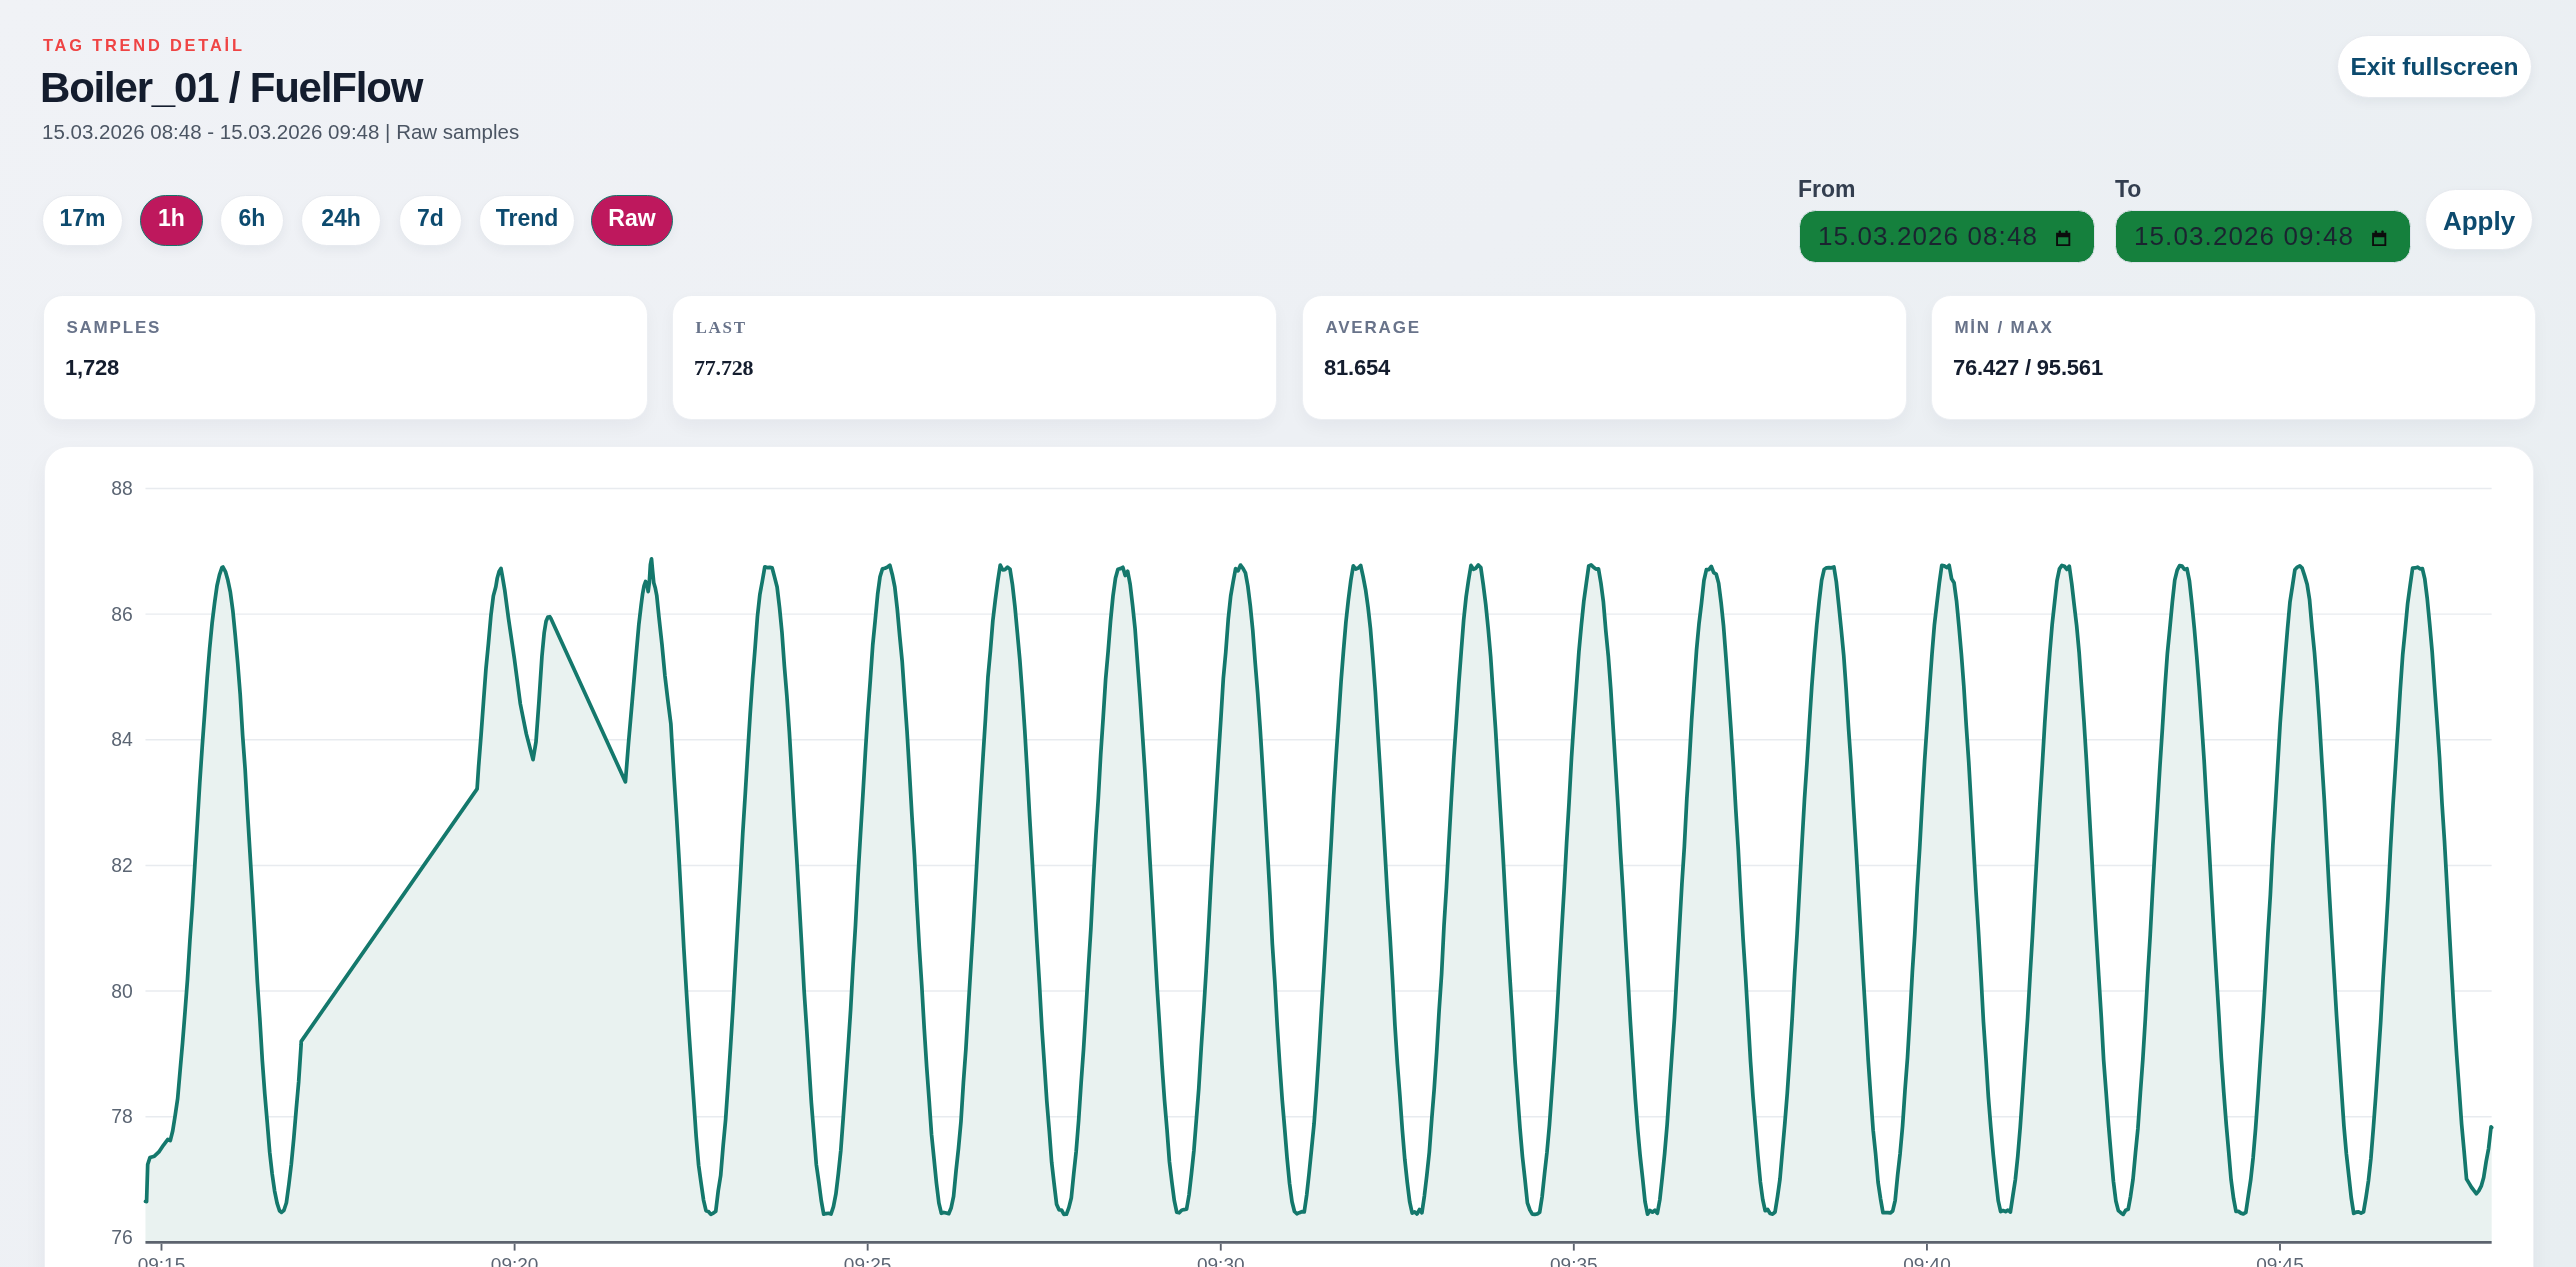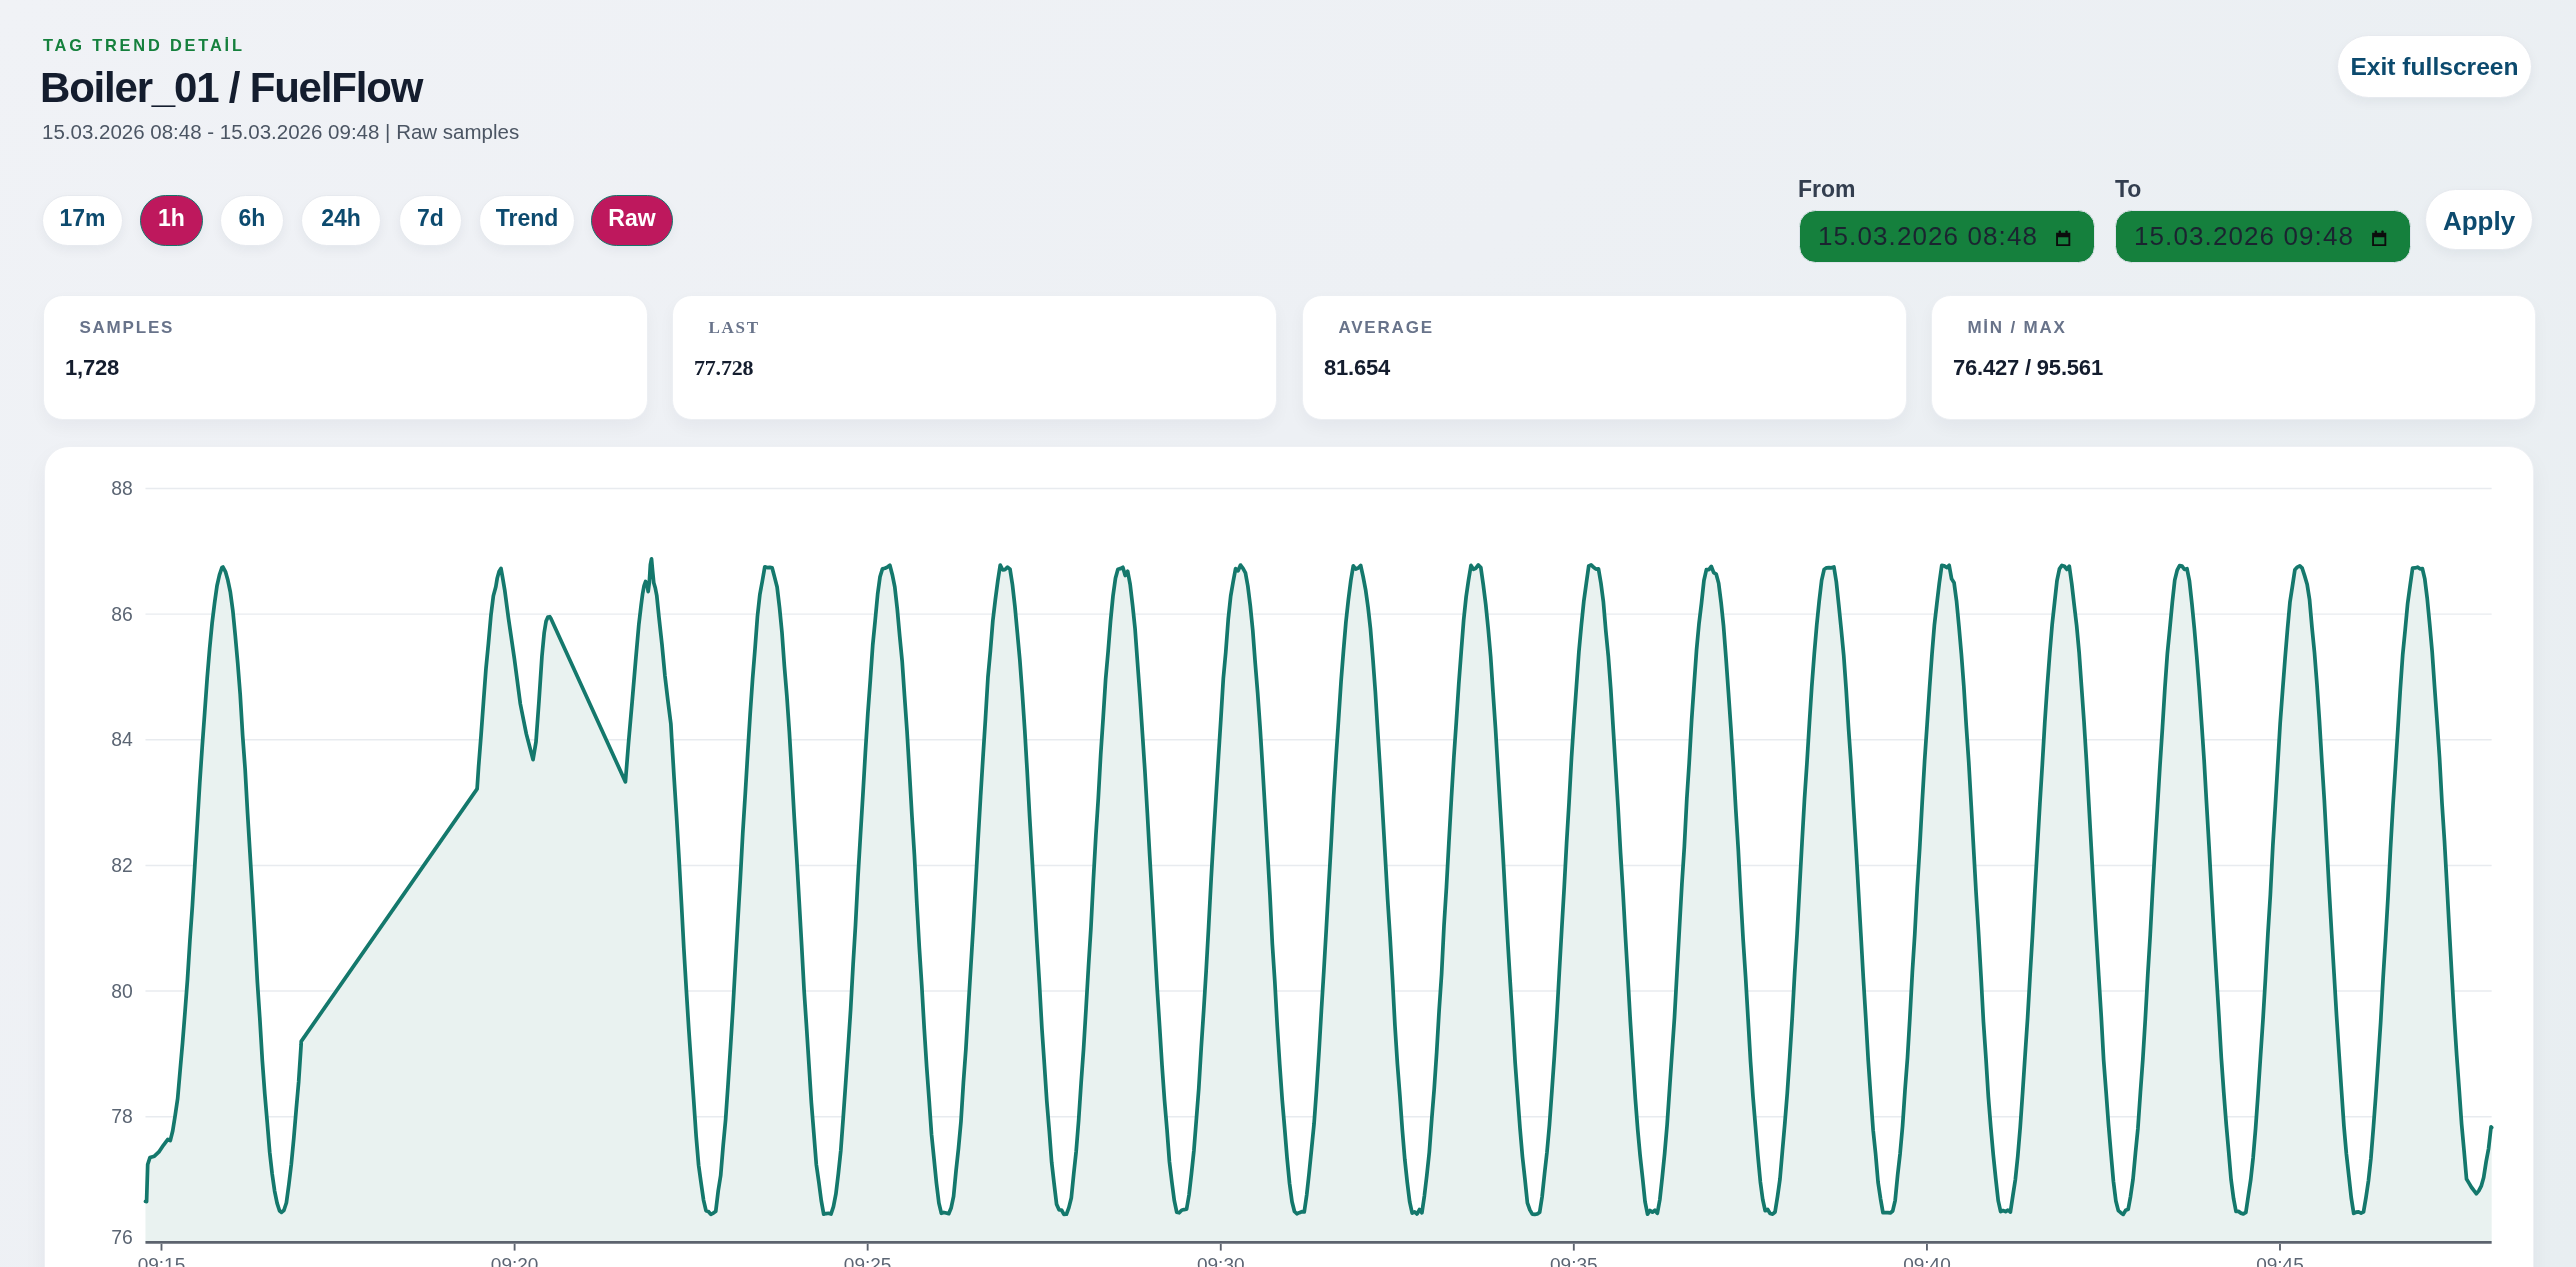--- a/index.html
+++ b/index.html
@@ -5,21 +5,21 @@
 * { margin:0; padding:0; box-sizing:border-box; }
 html,body { width:2576px; height:1267px; overflow:hidden; }
 body {
   font-family:"Liberation Sans", sans-serif;
   background:linear-gradient(135deg,#f0f2f6 0%,#edf0f4 45%,#e8eef1 100%);
   position:relative;
 }
 .abs { position:absolute; }
 .eyebrow {
   left:43px; top:36px; font-size:16.4px; font-weight:bold; letter-spacing:2.8px;
-  color:#15803d;
+  color:#ef4444;
 }
 .title {
   left:40px; top:64px; font-size:42px; font-weight:bold; color:#141d2e;
   letter-spacing:-1.2px;
   text-align:right;
 }
 .subtitle {
   left:42px; top:120px; font-size:20.5px; color:#4b5563;
 }
 .btn {
@@ -48,21 +48,21 @@
 }
 .dinput svg { position:absolute; right:23px; top:18.6px; }
 .applybtn { left:2425px; top:189px; width:108px; height:61px; font-size:26px; padding-top:3.7px; }
 .card {
   position:absolute; top:295px; width:605px; height:125px; background:#fff;
   border-radius:19.4px; border:0.7px solid #eceff3;
   box-shadow:0 7.5px 16.4px rgba(22,32,50,0.04);
 }
 .card .lbl {
   position:absolute; left:22.4px; top:22.4px; font-size:17px; font-weight:bold;
-  letter-spacing:1.8px; color:#68738a;margin-left:13px;
+  letter-spacing:1.8px; color:#68738a;
 }
 .card .val {
   position:absolute; left:21px; top:59px; font-size:22px; font-weight:bold;
   color:#141d2e; letter-spacing:-0.2px;
 }
 .chartcard {
   position:absolute; left:44px; top:446px; width:2490px; height:902px;
   background:#fff; border-radius:25px; border:0.7px solid #eef0f4;
   box-shadow:0 10.4px 22.4px rgba(22,32,50,0.05);
 }

